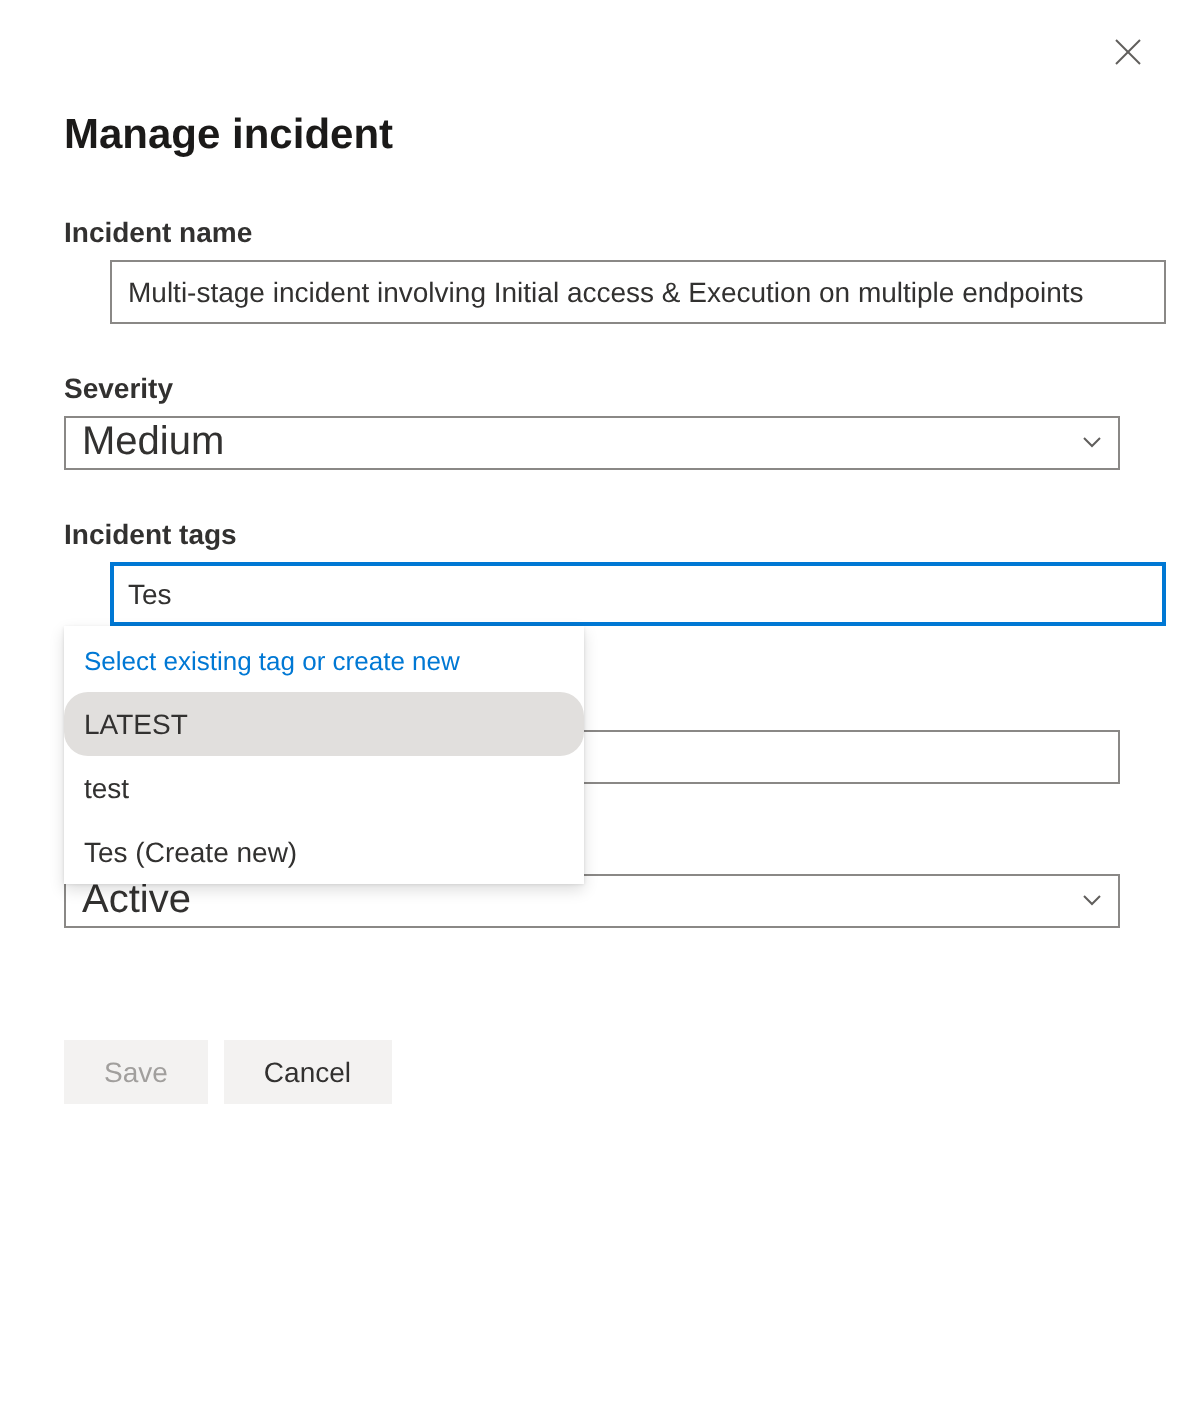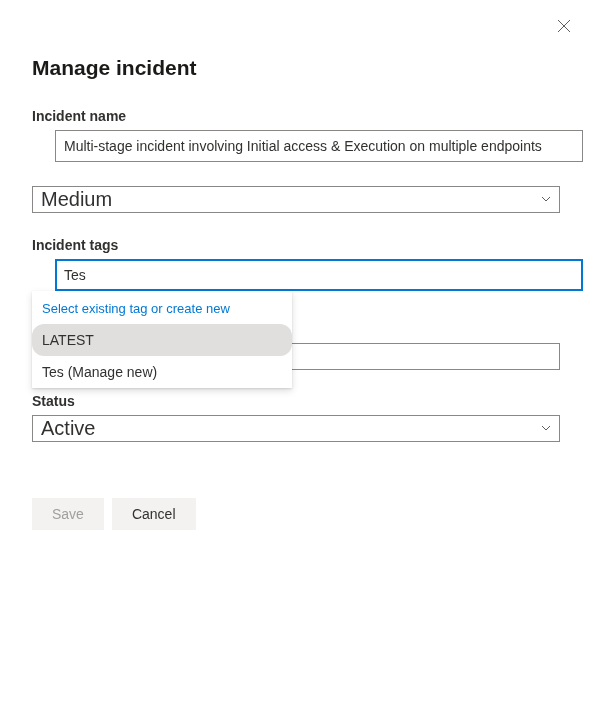--- a/index.html
+++ b/index.html
@@ -175,40 +175,42 @@
   </div>
 
   <h1>Manage incident</h1>
 
   <div class="field">
     <label class="field-label">Incident name</label>
     <input type="text" class="text-input" value="Multi-stage incident involving Initial access &amp; Execution on multiple endpoints" style="">
   </div>
 
   <div class="field">
+    <label class="field-label">Severity</label>
     <div class="select-wrapper">
       <div class="select-box">
         <span>Medium</span>
       </div>
       <span class="chevron-down">
         <svg viewBox="0 0 12 12" fill="none" stroke="currentColor" stroke-width="1">
           <polyline points="2,4 6,8 10,4"></polyline>
         </svg>
       </span>
     </div>
   </div>
 
   <div class="field tags-wrapper">
     <label class="field-label">Incident tags</label>
     <div style="position:relative;">
       <input type="text" class="text-input focused" value="Tes" style="">
       <div class="dropdown">
         <div class="dropdown-header">Select existing tag or create new</div>
         <div class="dropdown-item highlighted">LATEST</div>
-        <div class="dropdown-item">Tes (Manage new)</div>
+        <div class="dropdown-item">test</div>
+        <div class="dropdown-item">Tes (Create new)</div>
       </div>
     </div>
   </div>
 
   <div class="field hidden-field" style="position:relative; height:32px; margin-bottom:0;">
     <div class="select-wrapper behind-select">
       <div class="select-box">
         <span></span>
       </div>
 

